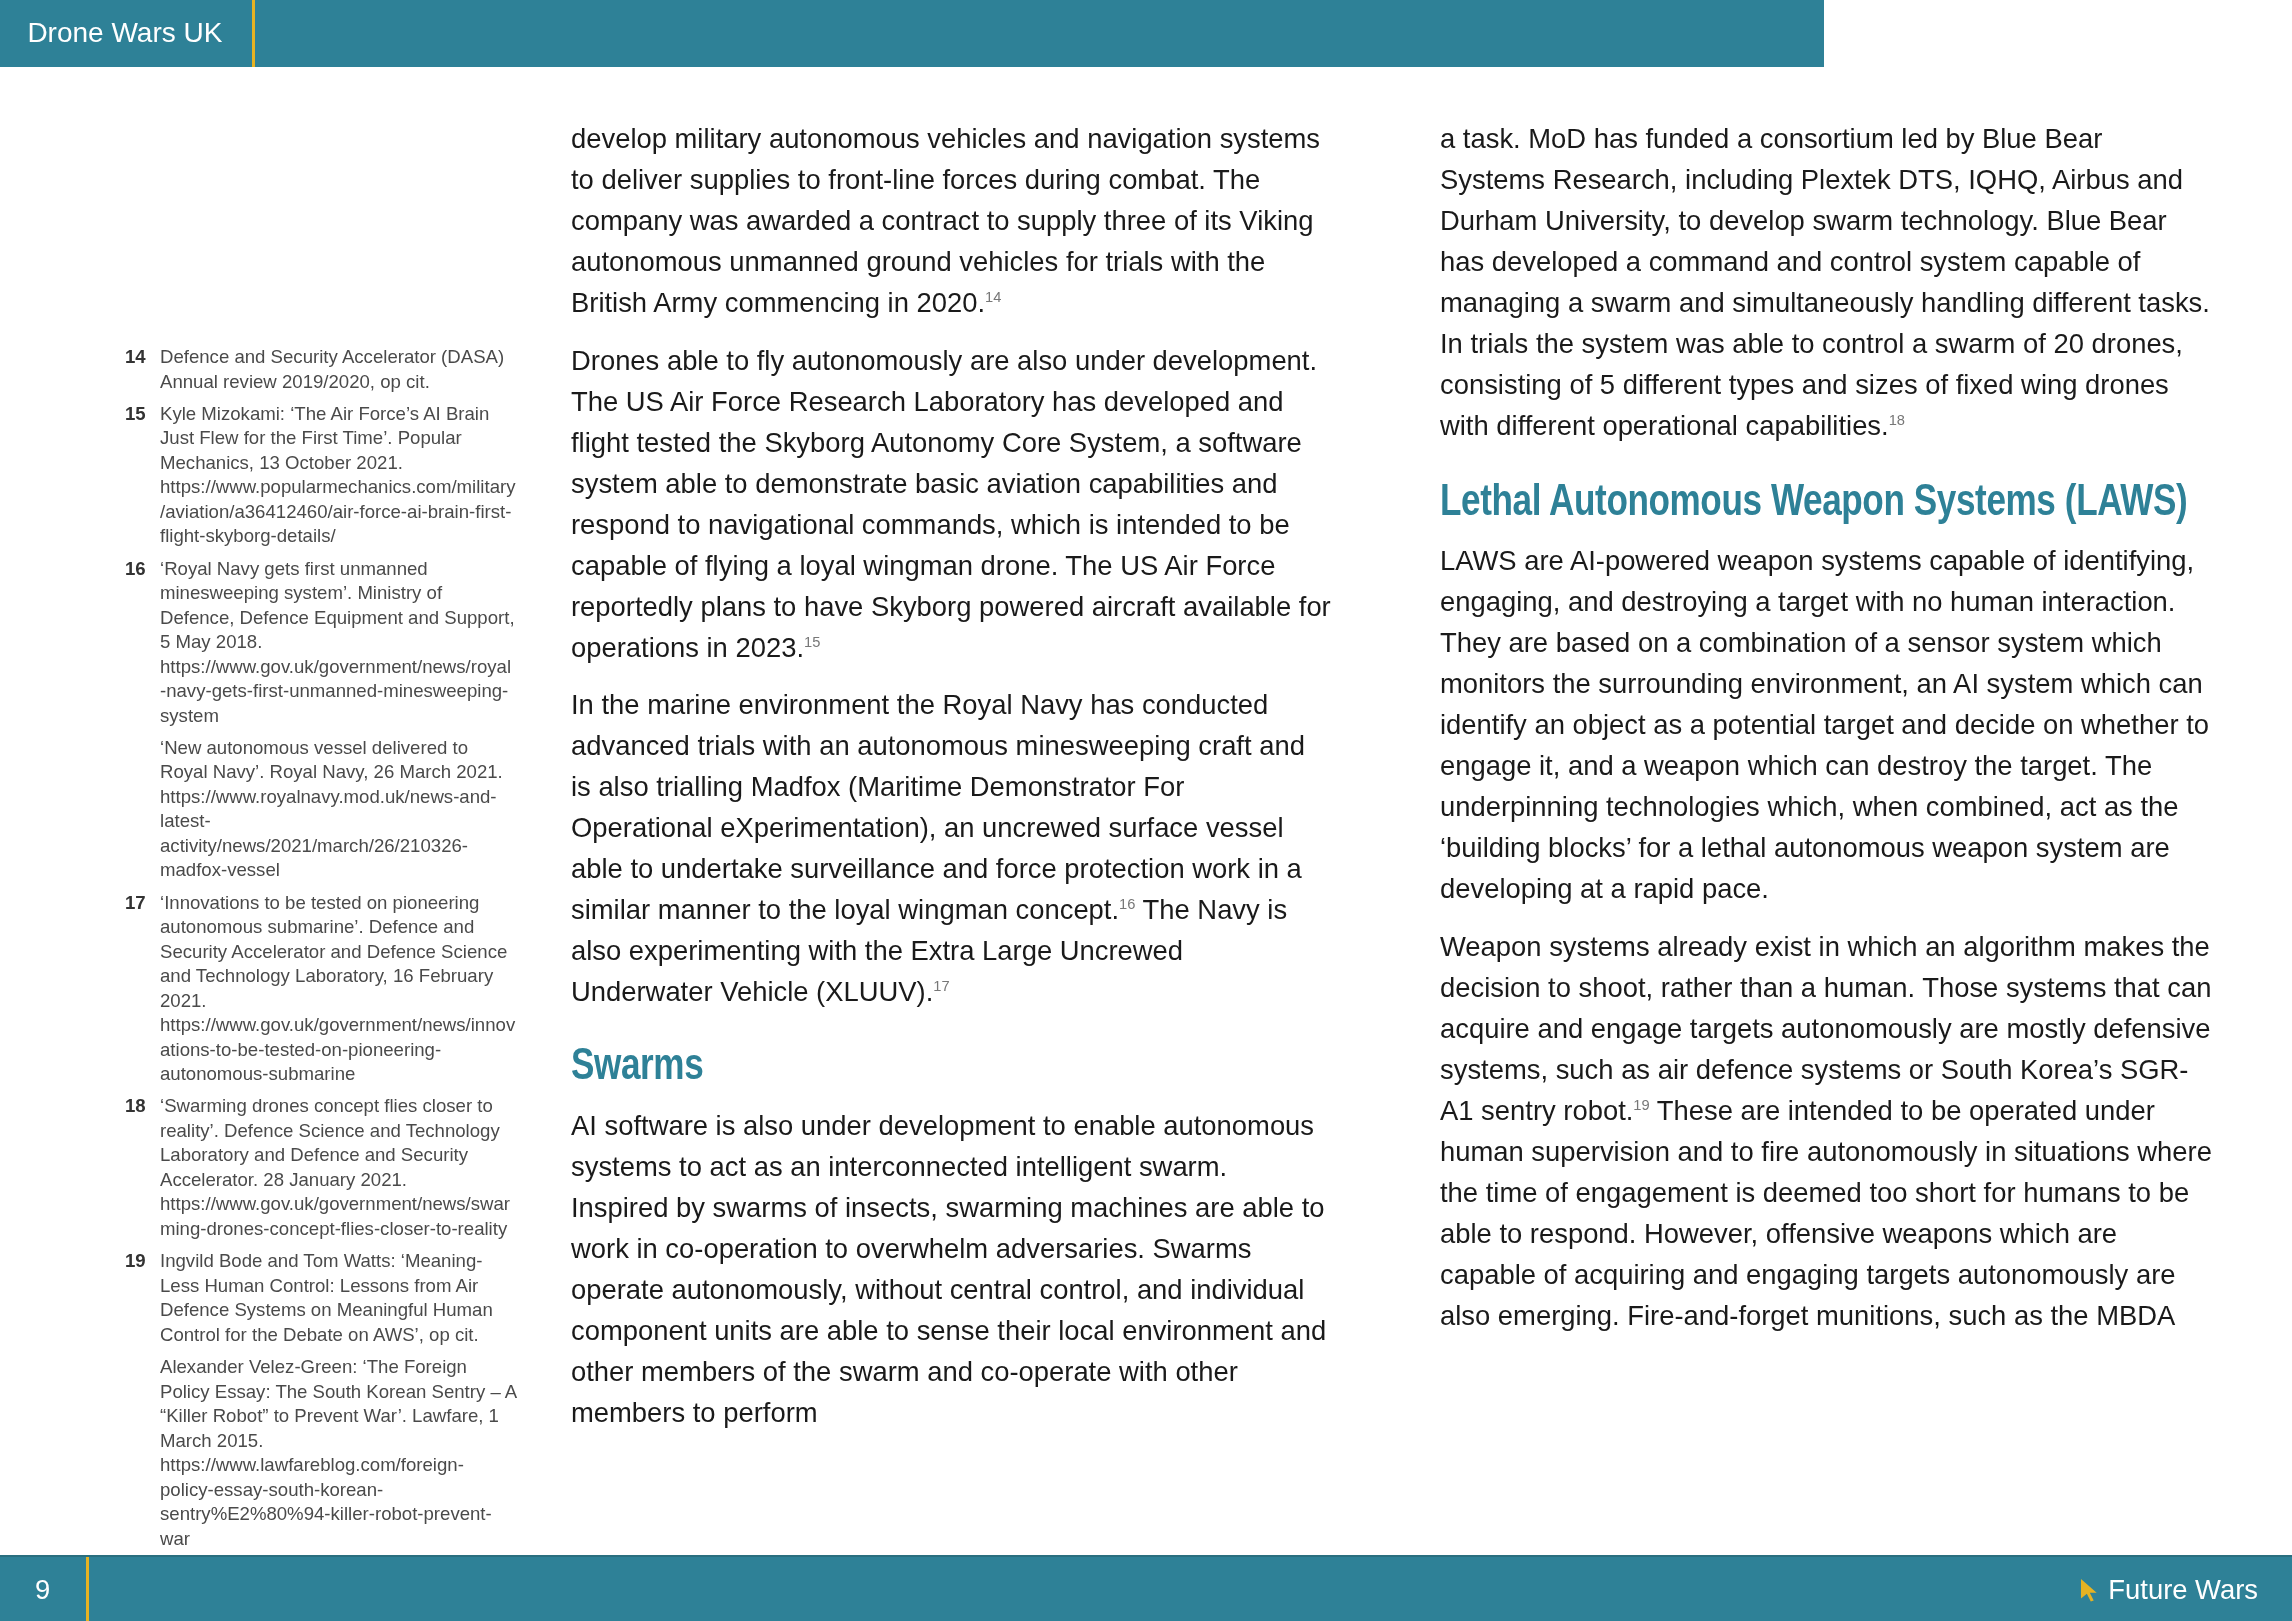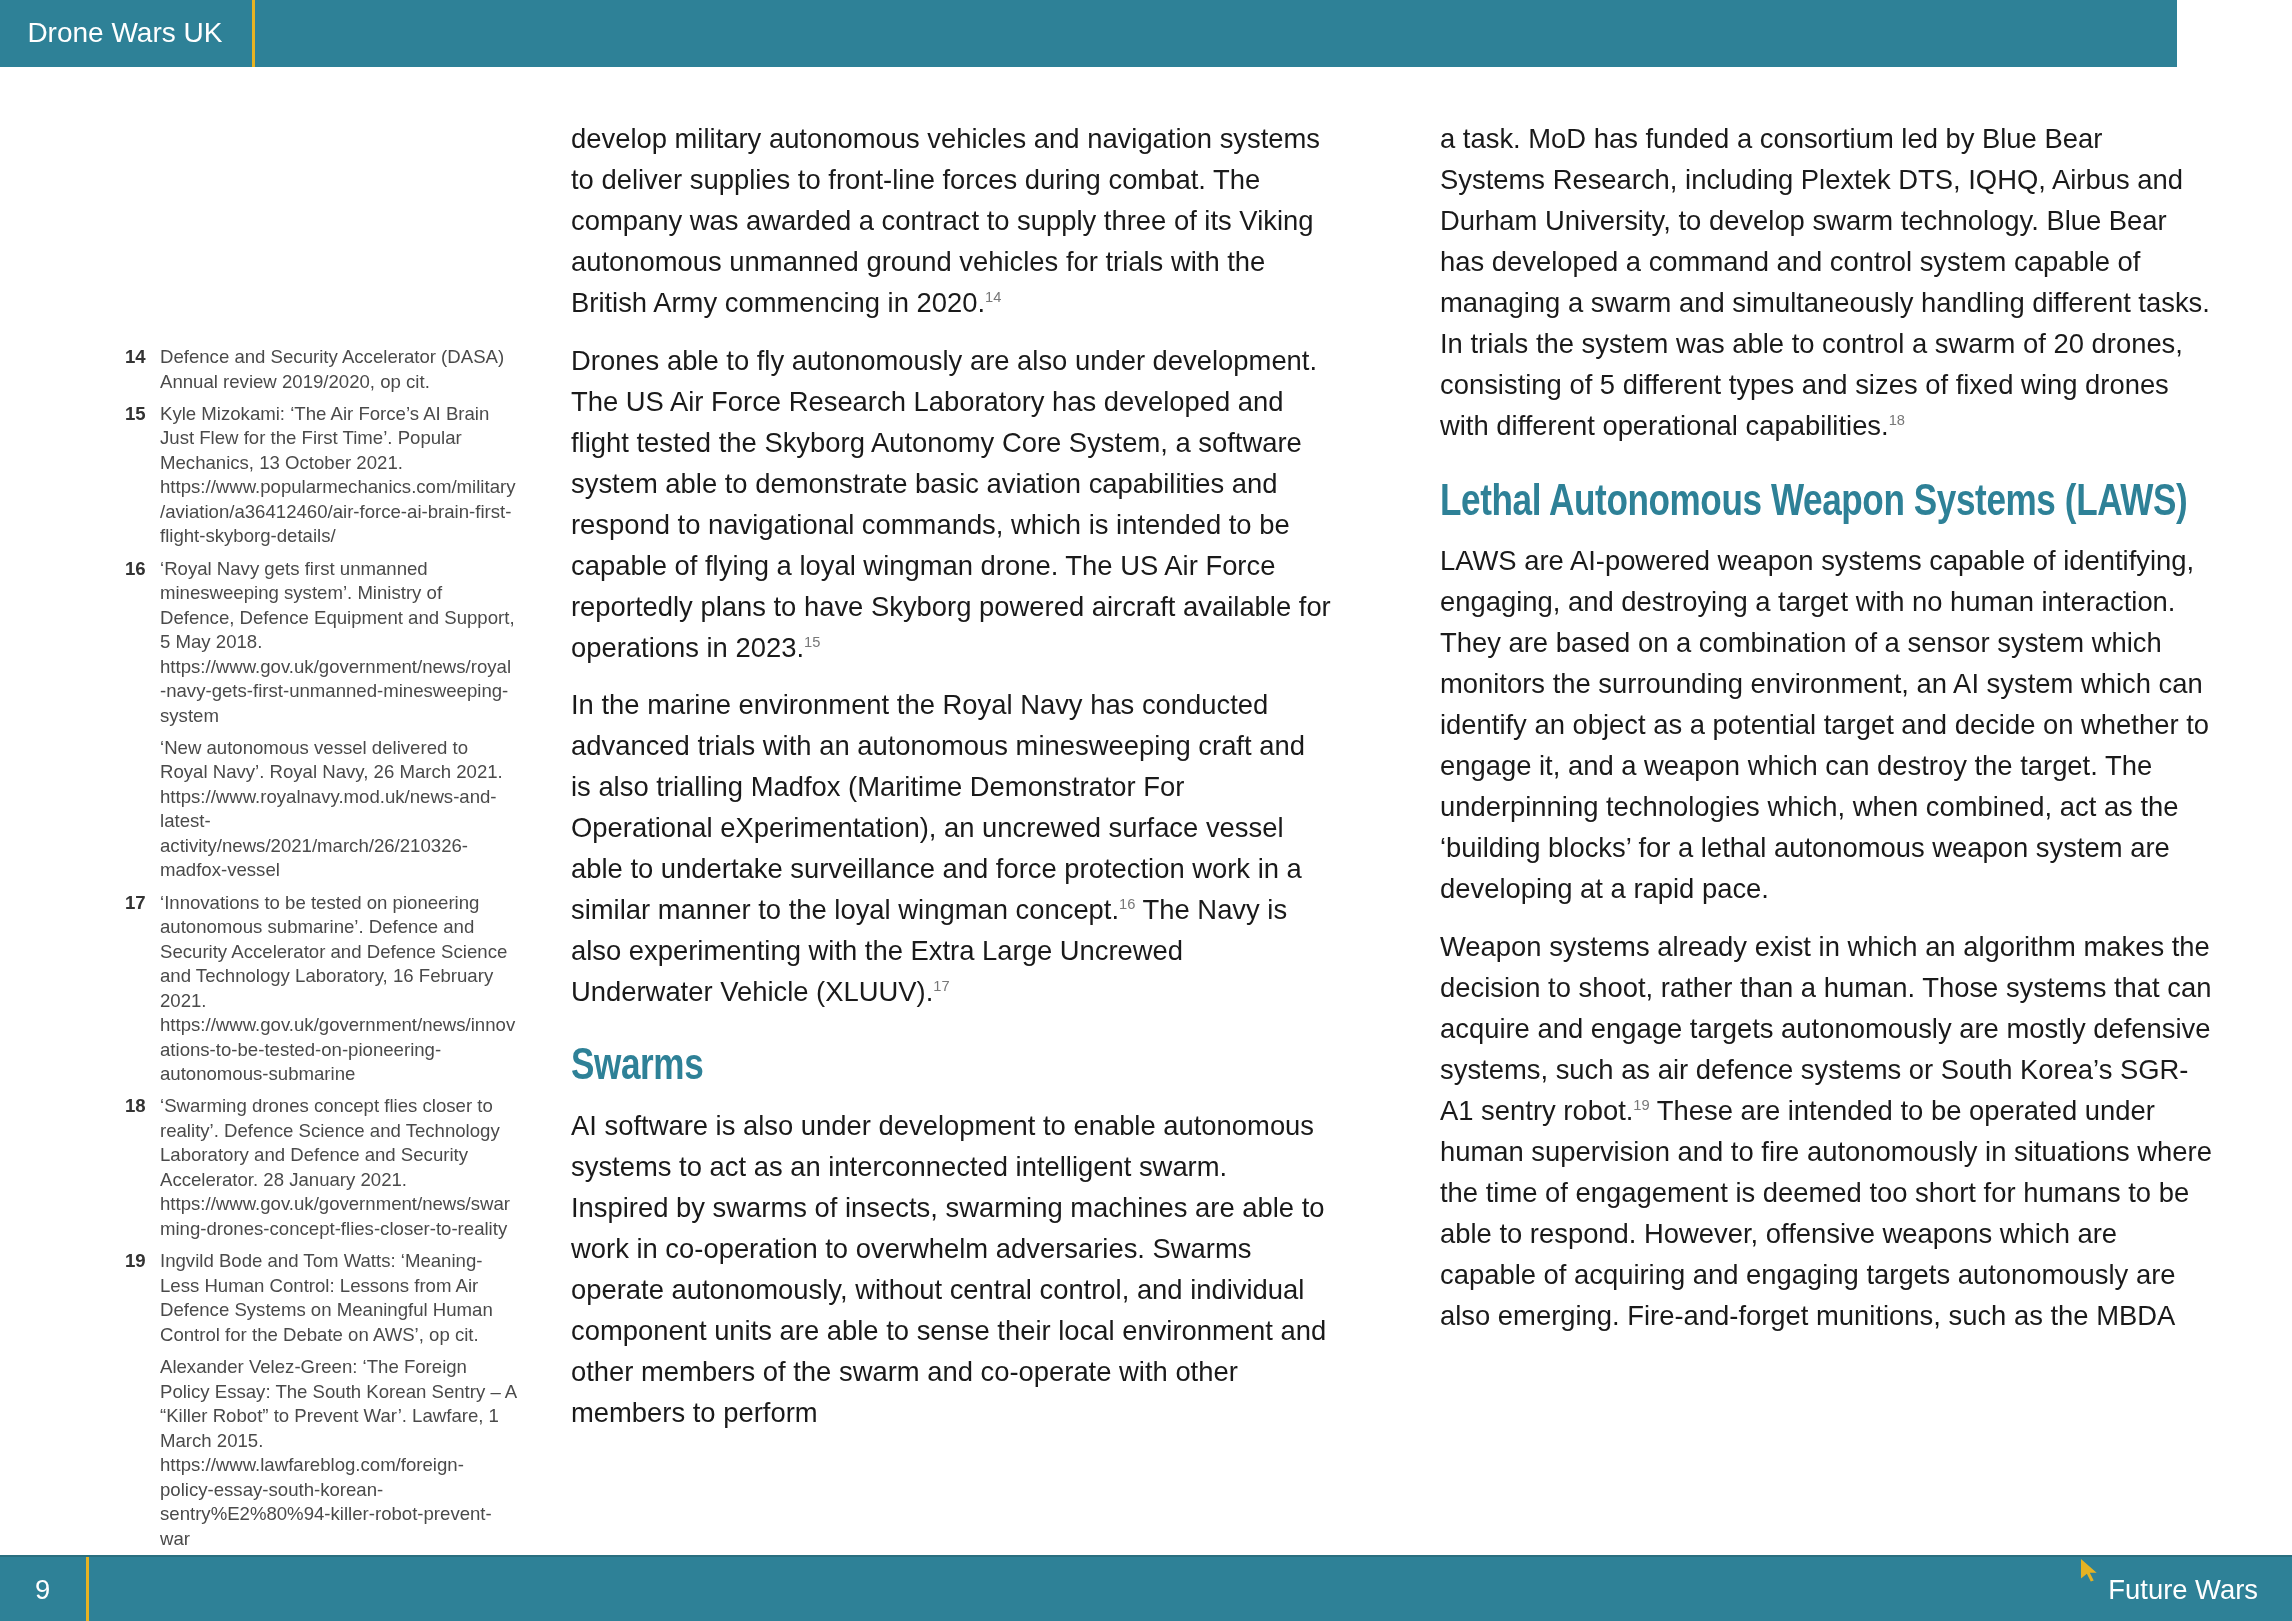--- a/index.html
+++ b/index.html
@@ -1,26 +1,26 @@
 <!DOCTYPE html>
 <html><head>
 <meta charset="utf-8">
 <style>
   html, body { margin:0; padding:0; }
   body { width:2293px; height:1621px; position:relative; background:#ffffff; overflow:hidden;
          font-family:"Liberation Sans", "DejaVu Sans", sans-serif; color:#1a1a1a; }
-  .topbar { position:absolute; left:0; top:0; width:2177px; height:67px; background:#2e8197; color:#ffffff; }
+  .topbar { position:absolute; left:0; top:0; width:1824px; height:67px; background:#2e8197; color:#ffffff; }
   .topbar .brand { position:absolute; left:27.4px; top:0; height:67px; line-height:65px; font-size:28px; }
   .topbar .divider { position:absolute; left:252px; top:0; width:2.9px; height:67px; background:#e6b323; }
   .topbar .doc-title { position:absolute; left:276px; top:0; height:67px; line-height:65px; font-size:28px; }
   .footer { position:absolute; left:0; top:1555px; width:2293px; height:67px; background:#2e8197; color:#ffffff;
             border-top:2px solid #2a6f7f; }
   .footer .page-num { position:absolute; left:35px; top:0; line-height:65px; font-size:27.4px; }
   .footer .fdivider { position:absolute; left:86px; top:0; width:2.9px; height:67px; background:#e6b323; }
-  .footer .section { position:absolute; right:35px; top:0; line-height:65px; font-size:27.4px; display:flex; gap:8px; }
+  .footer .section { position:absolute; right:35px; top:0; line-height:65px; font-size:27.4px; display:flex; align-items:center; gap:8px; }
   .footer .section svg { width:21.6px; height:25.5px; }
   .notes { position:absolute; left:125px; top:345px; width:392px; font-size:18.6px; line-height:24.5px; color:#4a4a4a; }
   .note { display:flex; margin-bottom:7.8px; }
   .note .num { width:35px; flex:0 0 35px; font-weight:bold; color:#333; }
   .note .txt { flex:1; word-break:break-word; }
   .col { position:absolute; top:118px; font-size:27.4px; line-height:41px; color:#1a1a1a; }
   .col.mid { left:571px; width:760px; }
   .col.right { left:1440px; width:774px; }
   .col p { margin:0 0 16.7px 0; }
   sup { font-size:14.7px; color:#777; vertical-align:super; line-height:0; }

